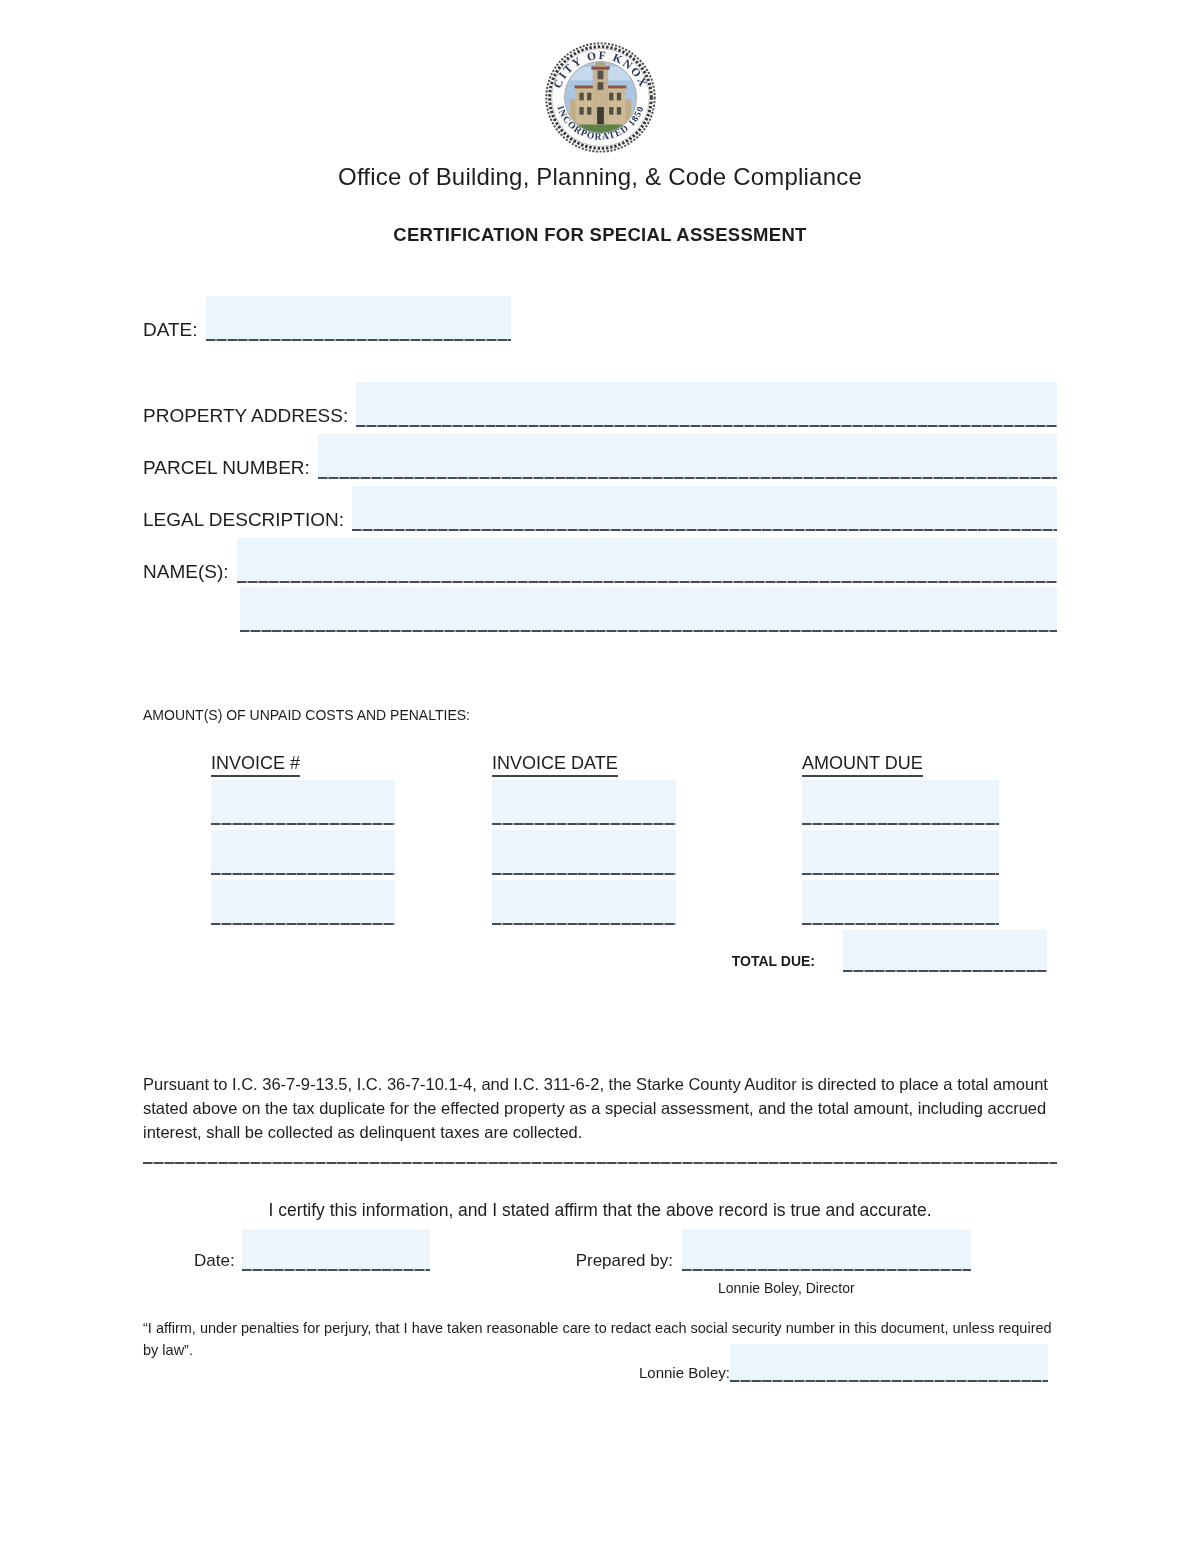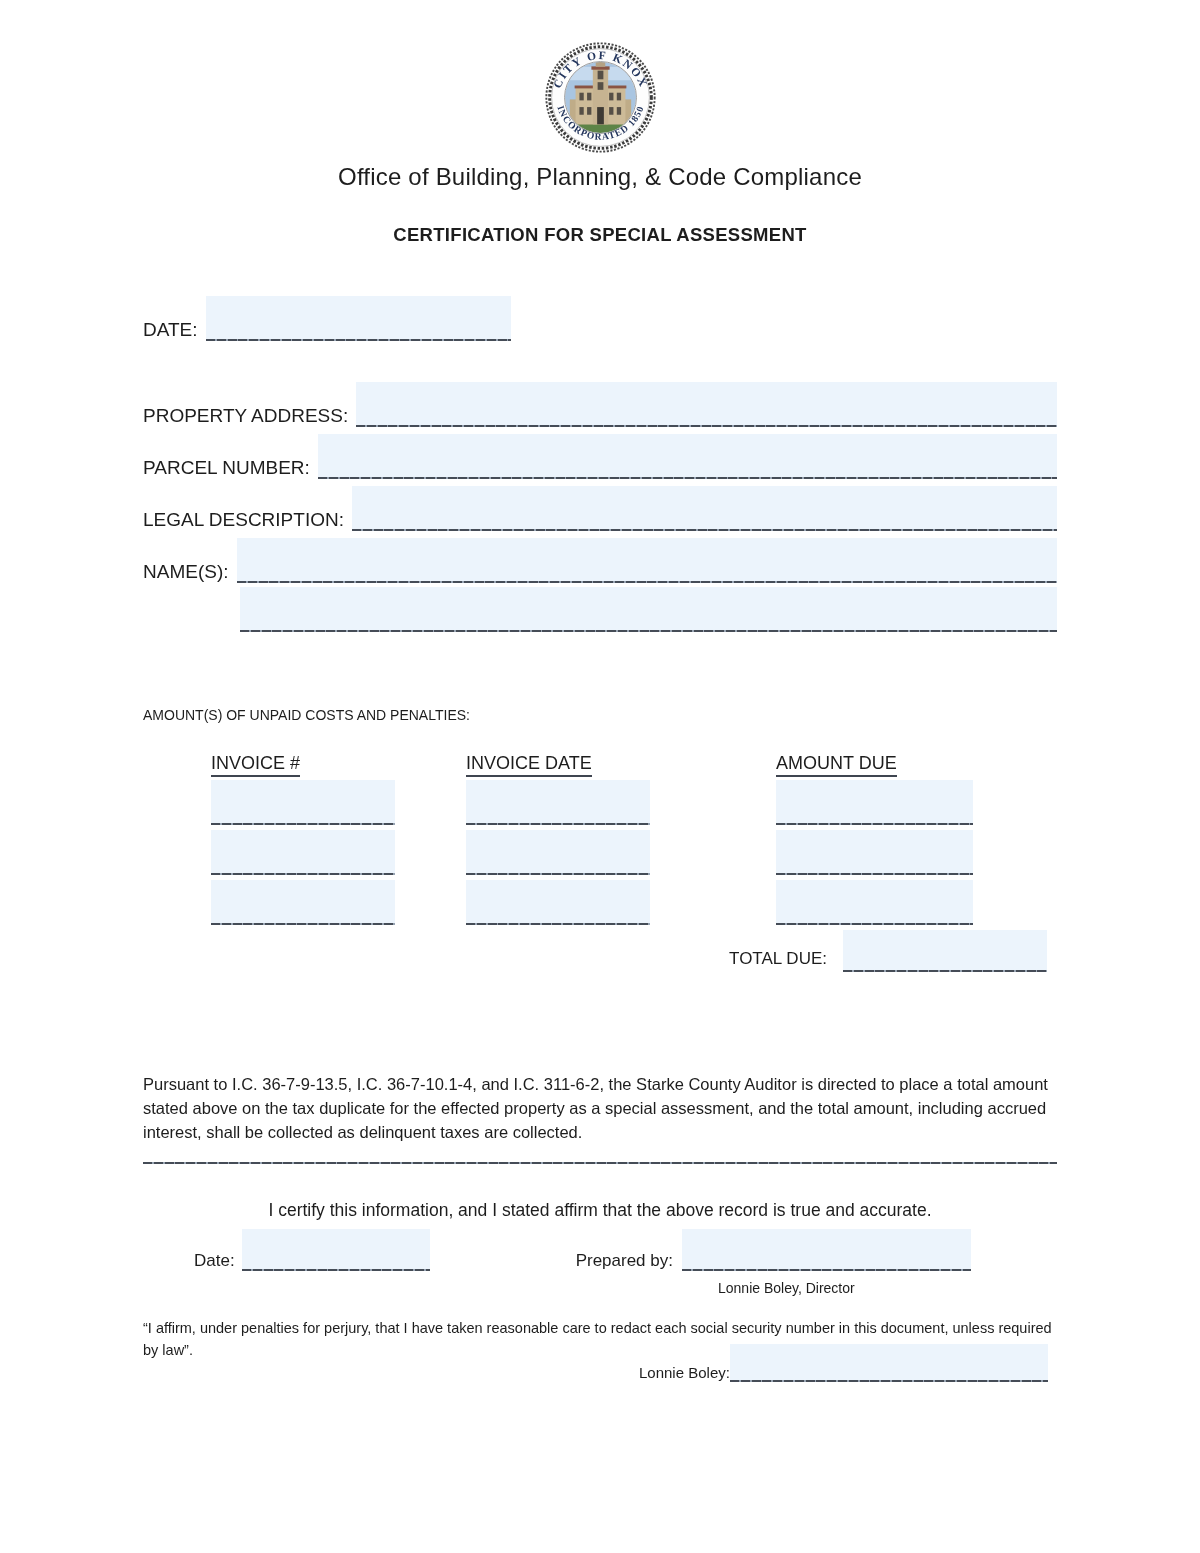--- a/index.html
+++ b/index.html
@@ -32,29 +32,29 @@
   .field-date { width:305px; margin-left:8px; }
   .row-property { margin-top:41px; }
   .row-gap { margin-top:7px; }
   .row-names2 { margin-top:4px; }
   .names2-indent { margin-left:97px; }
 
   .amounts-heading { margin-top:72px; font-size:14px; line-height:23px; }
 
   .tbl-head { margin-top:26px; display:flex; align-items:flex-start; }
   .tcol1 { margin-left:68px; width:184px; }
-  .tcol2 { margin-left:71px; width:184px; }
+  .tcol2 { margin-left:97px; width:184px; }
   .tcol3 { margin-left:126px; width:197px; }
   .col-head { display:inline-block; font-size:18px; line-height:21px; border-bottom:2px solid #3f4550; padding-bottom:1px; white-space:nowrap; }
   .trow { display:flex; }
   .trow .ffield { height:45px; }
   .trow1 { margin-top:3px; } .trow2 { margin-top:5px; } .trow3 { margin-top:5px; }
 
   .total-row { margin-top:5px; display:flex; justify-content:flex-end; align-items:flex-end; }
-  .total-label { font-size:17px; font-weight:400; margin-right:16px; padding-bottom:3px; white-space:nowrap; }
+  .total-label { font-size:14px; font-weight:700; margin-right:28px; padding-bottom:3px; white-space:nowrap; }
   .field-total { width:204px; height:42px; margin-right:10px; }
 
   .legal-para { margin-top:100px; font-size:16.5px; line-height:24px; }
 
   .divider { margin-top:17px; position:relative; height:3px; width:100%; }
 
   .certify { margin-top:36px; text-align:center; font-size:17.5px; line-height:21px; }
 
   .sig-row { margin-top:8px; display:flex; align-items:flex-end; }
   .sig-label { font-size:17px; line-height:21px; white-space:nowrap; }

